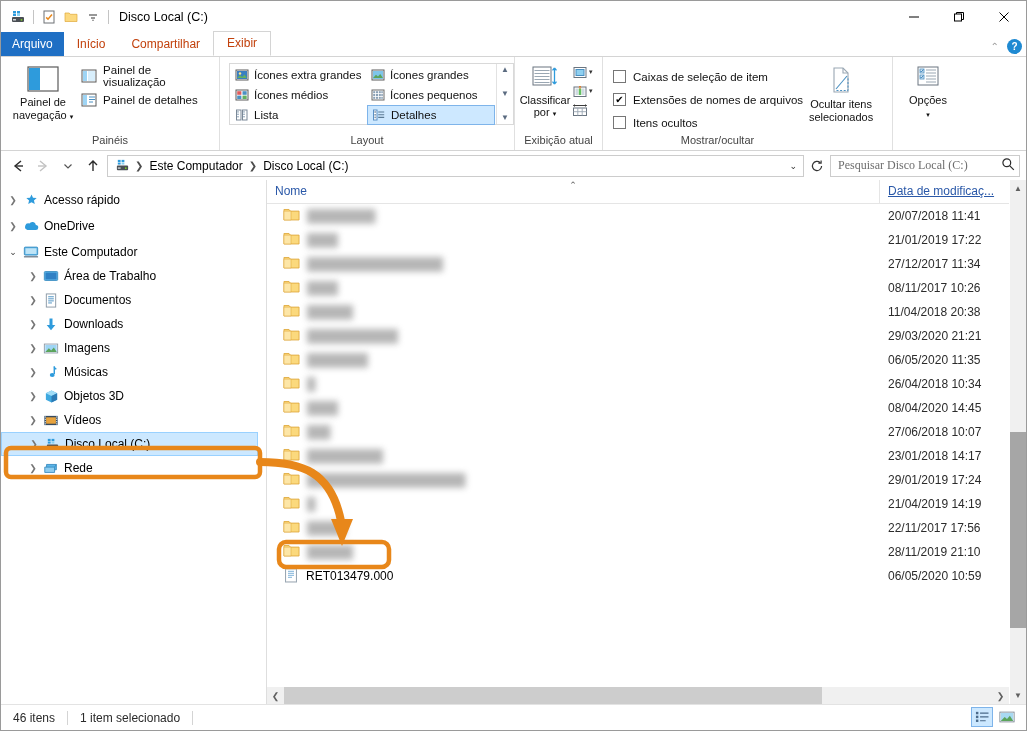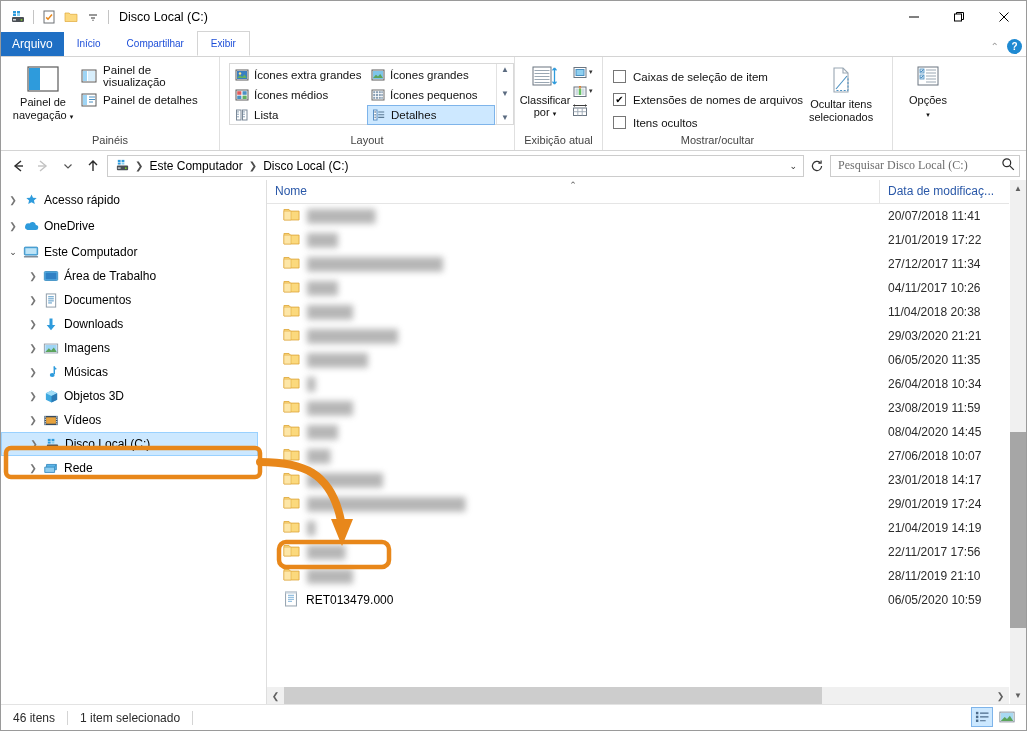--- a/index.html
+++ b/index.html
@@ -34,21 +34,21 @@
   .wbtns{position:absolute;right:0;top:0;display:flex;height:31px;}
   .wbtn{width:45px;height:31px;display:flex;align-items:center;justify-content:center;}
   .wbtn svg{display:block;}
 
   
   .tabbar{
     height:24px;display:flex;align-items:flex-end;position:relative;flex:0 0 auto;
     background:#fff;
   }
   .tab{
-    height:24px;line-height:24px;padding:0 13px;font-size:10px;color:#1d4ed8;
+    height:24px;line-height:24px;padding:0 13px;font-size:12px;color:#c2410c;
     white-space:nowrap;box-sizing:border-box;
   }
   .tab.file{background:#1f6fc4;color:#fff;font-size:12px;padding:0 11px;}
   .tab.active{
     background:#fff;border:1px solid #d4d4d4;border-bottom:1px solid #fff;
     position:relative;z-index:3;height:25px;line-height:23px;text-align:center;
   }
   .tab-right{position:absolute;right:4px;bottom:2px;display:flex;align-items:center;gap:8px;}
   .help-circle{
     width:15px;height:15px;border-radius:50%;background:#1f8ad2;color:#fff;
@@ -156,21 +156,21 @@
   .listpane{flex:1;display:flex;flex-direction:column;min-width:0;background:#fff;position:relative;}
   .colhead{
     height:23px;display:flex;align-items:center;border-bottom:1px solid #e5e5e5;
     flex:0 0 auto;position:relative;background:#fff;
   }
   .colh{
     font-size:12px;color:#2a58a8;height:23px;line-height:23px;padding:0 8px;
     box-sizing:border-box;white-space:nowrap;overflow:hidden;
   }
   .colh.name{width:613px;flex:0 0 613px;border-right:1px solid #e5e5e5;position:relative;}
-  .colh.date{flex:1;}
+  .colh.date{flex:1;text-decoration:underline;}
   .sortmark{
     position:absolute;left:50%;top:0px;transform:translateX(-50%);
     font-size:9px;color:#5a5a5a;line-height:10px;
   }
   .rows{flex:1;overflow:hidden;position:relative;}
   .row{height:24px;display:flex;align-items:center;font-size:12px;}
   .row .nm{
     width:613px;flex:0 0 613px;display:flex;align-items:center;gap:7px;padding-left:16px;
     box-sizing:border-box;
   }
@@ -773,21 +773,21 @@
             <div class="dt">27/12/2017 11:34</div>
           </div>
           <div class="row">
             <div class="nm">
               <span class="blur-ico"><svg width="17" height="15" viewBox="0 0 18 15">
                   <path d="M1 2.2h5.4l1.4 1.7H17v9.4H1z" fill="#fbd97d" stroke="#dfa83c" stroke-width=".9"></path>
                   <path d="M1 3.9h7.5v9.4H1z" fill="#fde6a7" stroke="#dfa83c" stroke-width=".6"></path>
                 </svg></span>
               <span class="blur-name" style="color: rgb(122, 122, 122); letter-spacing: -1px; opacity: 0.55;">████</span>
             </div>
-            <div class="dt">04/11/2017 10:26</div>
+            <div class="dt">08/11/2017 10:26</div>
           </div>
           <div class="row">
             <div class="nm">
               <span class="blur-ico"><svg width="17" height="15" viewBox="0 0 18 15">
                   <path d="M1 2.2h5.4l1.4 1.7H17v9.4H1z" fill="#fbd97d" stroke="#dfa83c" stroke-width=".9"></path>
                   <path d="M1 3.9h7.5v9.4H1z" fill="#fde6a7" stroke="#dfa83c" stroke-width=".6"></path>
                 </svg></span>
               <span class="blur-name" style="color: rgb(122, 122, 122); letter-spacing: -1px; opacity: 0.55;">██████</span>
             </div>
             <div class="dt">11/04/2018 20:38</div>
@@ -814,30 +814,20 @@
           </div>
           <div class="row">
             <div class="nm">
               <span class="blur-ico"><svg width="17" height="15" viewBox="0 0 18 15">
                   <path d="M1 2.2h5.4l1.4 1.7H17v9.4H1z" fill="#fbd97d" stroke="#dfa83c" stroke-width=".9"></path>
                   <path d="M1 3.9h7.5v9.4H1z" fill="#fde6a7" stroke="#dfa83c" stroke-width=".6"></path>
                 </svg></span>
               <span class="blur-name" style="color: rgb(122, 122, 122); letter-spacing: -1px; opacity: 0.55;">█</span>
             </div>
             <div class="dt">26/04/2018 10:34</div>
-          </div>
-          <div class="row">
-            <div class="nm">
-              <span class="blur-ico"><svg width="17" height="15" viewBox="0 0 18 15">
-                  <path d="M1 2.2h5.4l1.4 1.7H17v9.4H1z" fill="#fbd97d" stroke="#dfa83c" stroke-width=".9"></path>
-                  <path d="M1 3.9h7.5v9.4H1z" fill="#fde6a7" stroke="#dfa83c" stroke-width=".6"></path>
-                </svg></span>
-              <span class="blur-name" style="color: rgb(122, 122, 122); letter-spacing: -1px; opacity: 0.55;">██████</span>
-            </div>
-            <div class="dt">23/08/2019 11:59</div>
           </div>
           <div class="row">
             <div class="nm">
               <span class="blur-ico"><svg width="17" height="15" viewBox="0 0 18 15">
                   <path d="M1 2.2h5.4l1.4 1.7H17v9.4H1z" fill="#fbd97d" stroke="#dfa83c" stroke-width=".9"></path>
                   <path d="M1 3.9h7.5v9.4H1z" fill="#fde6a7" stroke="#dfa83c" stroke-width=".6"></path>
                 </svg></span>
               <span class="blur-name" style="color: rgb(122, 122, 122); letter-spacing: -1px; opacity: 0.55;">████</span>
             </div>
             <div class="dt">08/04/2020 14:45</div>

